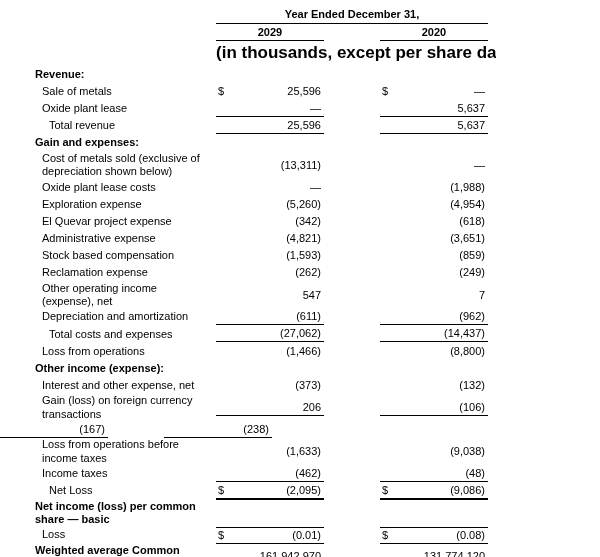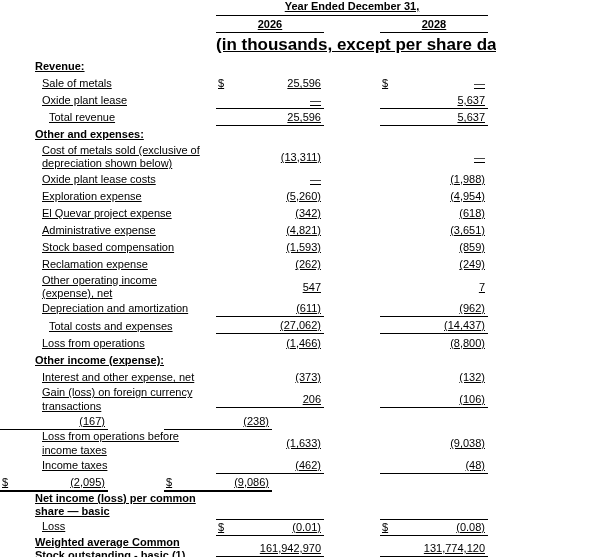--- a/index.html
+++ b/index.html
@@ -1,21 +1,21 @@
 <!DOCTYPE html>
 <html><head>
 <meta charset="utf-8">
 <style>
   html, body { margin: 0; padding: 0; }
   body {
     width: 600px; height: 557px;
     background: #ffffff; color: #000000;
     font-family: "Liberation Sans", sans-serif;
   }
-  .page { width: 496px; height: 557px; box-sizing: border-box; overflow: hidden; text-decoration: underline; }
+  .page { width: 496px; height: 557px; box-sizing: border-box; padding-top: 8px; overflow: hidden; }
 
   
   .head { display: flex; padding-right: 8px; }
   .head-left { flex: 1; }
   .head-span { width: 272px; }
   .head-title { font-weight: bold; font-size: 11px; text-align: center; border-bottom: 1px solid #000; padding-bottom: 3px; white-space: nowrap; }
   .year-row { display: flex; margin-top: 1px; }
   .year-col { width: 108px; text-align: center; font-weight: bold; font-size: 11px; border-bottom: 1px solid #000; padding: 1px 0 2px 0; box-sizing: border-box; }
   .year-gap { width: 56px; }
   .head-subtitle { font-weight: bold; font-size: 17px; text-align: center; padding-top: 2px; white-space: nowrap; }
@@ -39,23 +39,23 @@
 </style>
 </head>
 <body>
 
 <div class="page">
   <div class="head">
     <div class="head-left"></div>
     <div class="head-span">
       <div class="head-title">Year Ended December 31,</div>
       <div class="year-row">
-        <div class="year-col">2026</div>
+        <div class="year-col">2029</div>
         <div class="year-gap"></div>
-        <div class="year-col">2028</div>
+        <div class="year-col">2020</div>
       </div>
       <div class="head-subtitle">(in thousands, except per share data)</div>
     </div>
   </div>
   <div class="rows" id="rows">
   <div class="row section">
     <div class="label">Revenue:</div>
     <div class="col c1">
       <span class="dollar"></span>
       <span class="val"></span>
@@ -100,21 +100,21 @@
       <span class="val">25,596</span>
     </div>
     <div class="gap"></div>
     <div class="col c2">
       <span class="dollar"></span>
       <span class="val">5,637</span>
     </div>
   </div>
 
   <div class="row section">
-    <div class="label">Other and expenses:</div>
+    <div class="label">Gain and expenses:</div>
     <div class="col c1">
       <span class="dollar"></span>
       <span class="val"></span>
     </div>
     <div class="gap"></div>
     <div class="col c2">
       <span class="dollar"></span>
       <span class="val"></span>
     </div>
   </div>
@@ -334,20 +334,21 @@
       <span class="val">(462)</span>
     </div>
     <div class="gap"></div>
     <div class="col c2">
       <span class="dollar"></span>
       <span class="val">(48)</span>
     </div>
   </div>
 
   <div class="row total b-thick">
+    <div class="label">Net Loss</div>
     <div class="col c1">
       <span class="dollar">$</span>
       <span class="val">(2,095)</span>
     </div>
     <div class="gap"></div>
     <div class="col c2">
       <span class="dollar">$</span>
       <span class="val">(9,086)</span>
     </div>
   </div>

